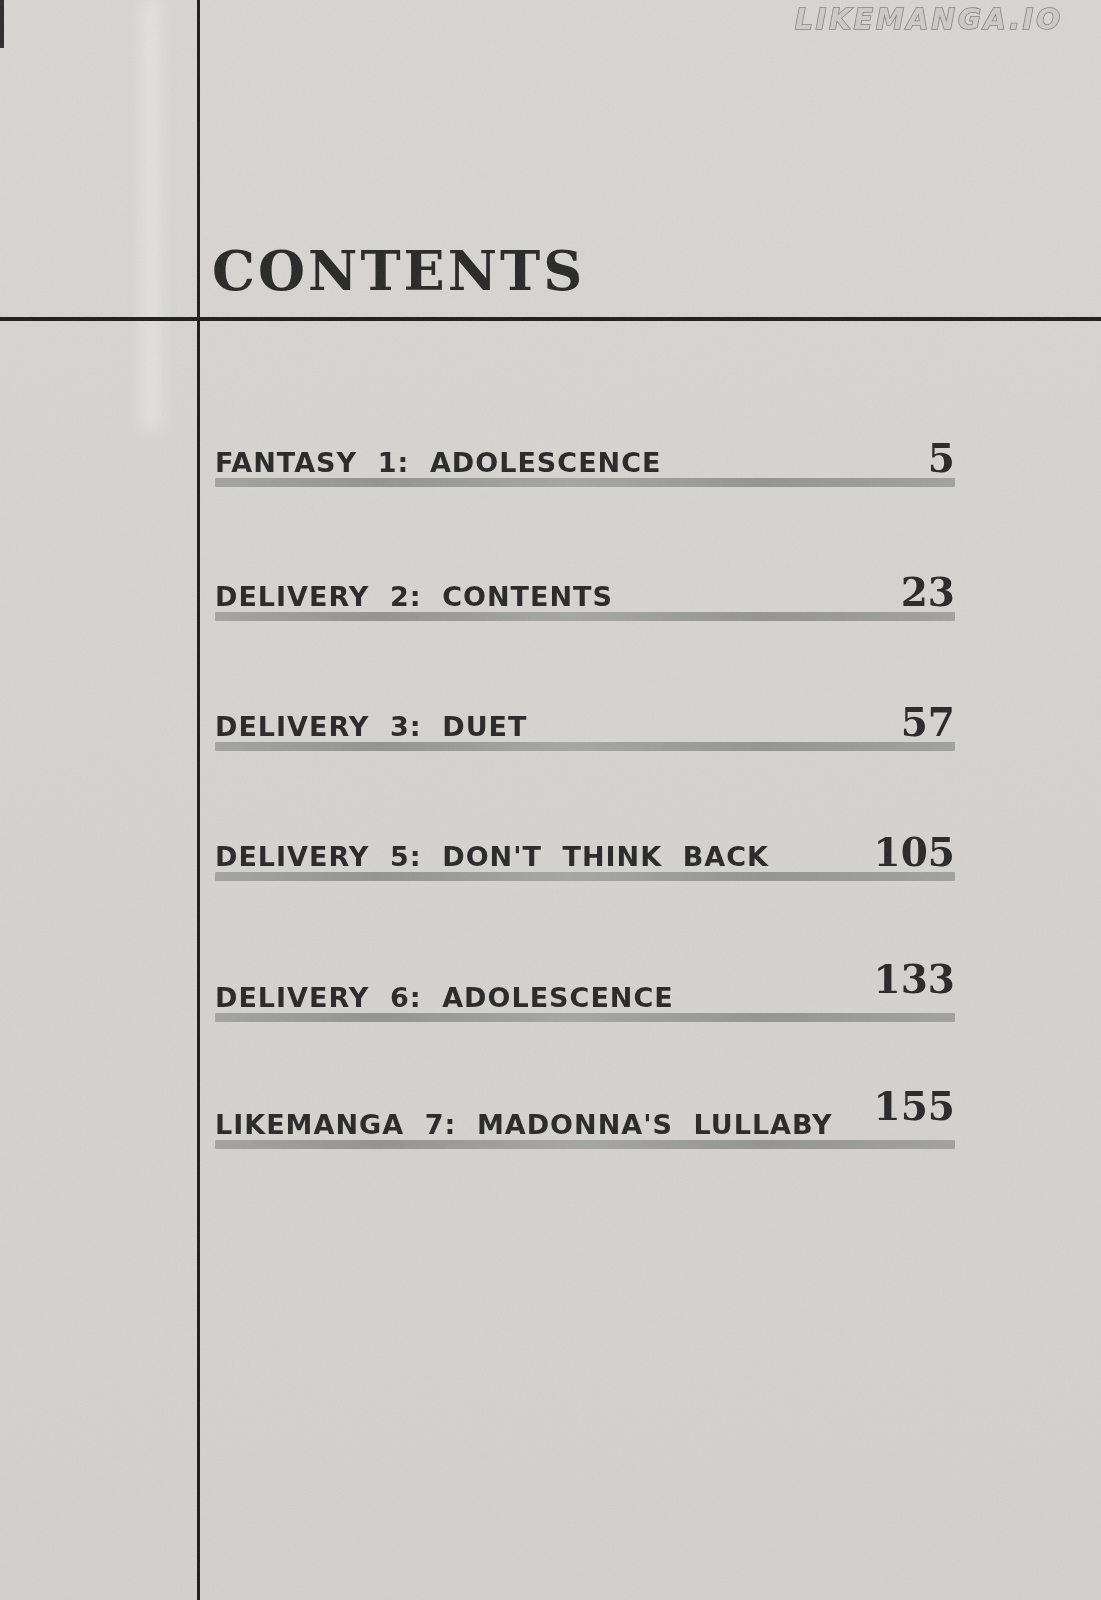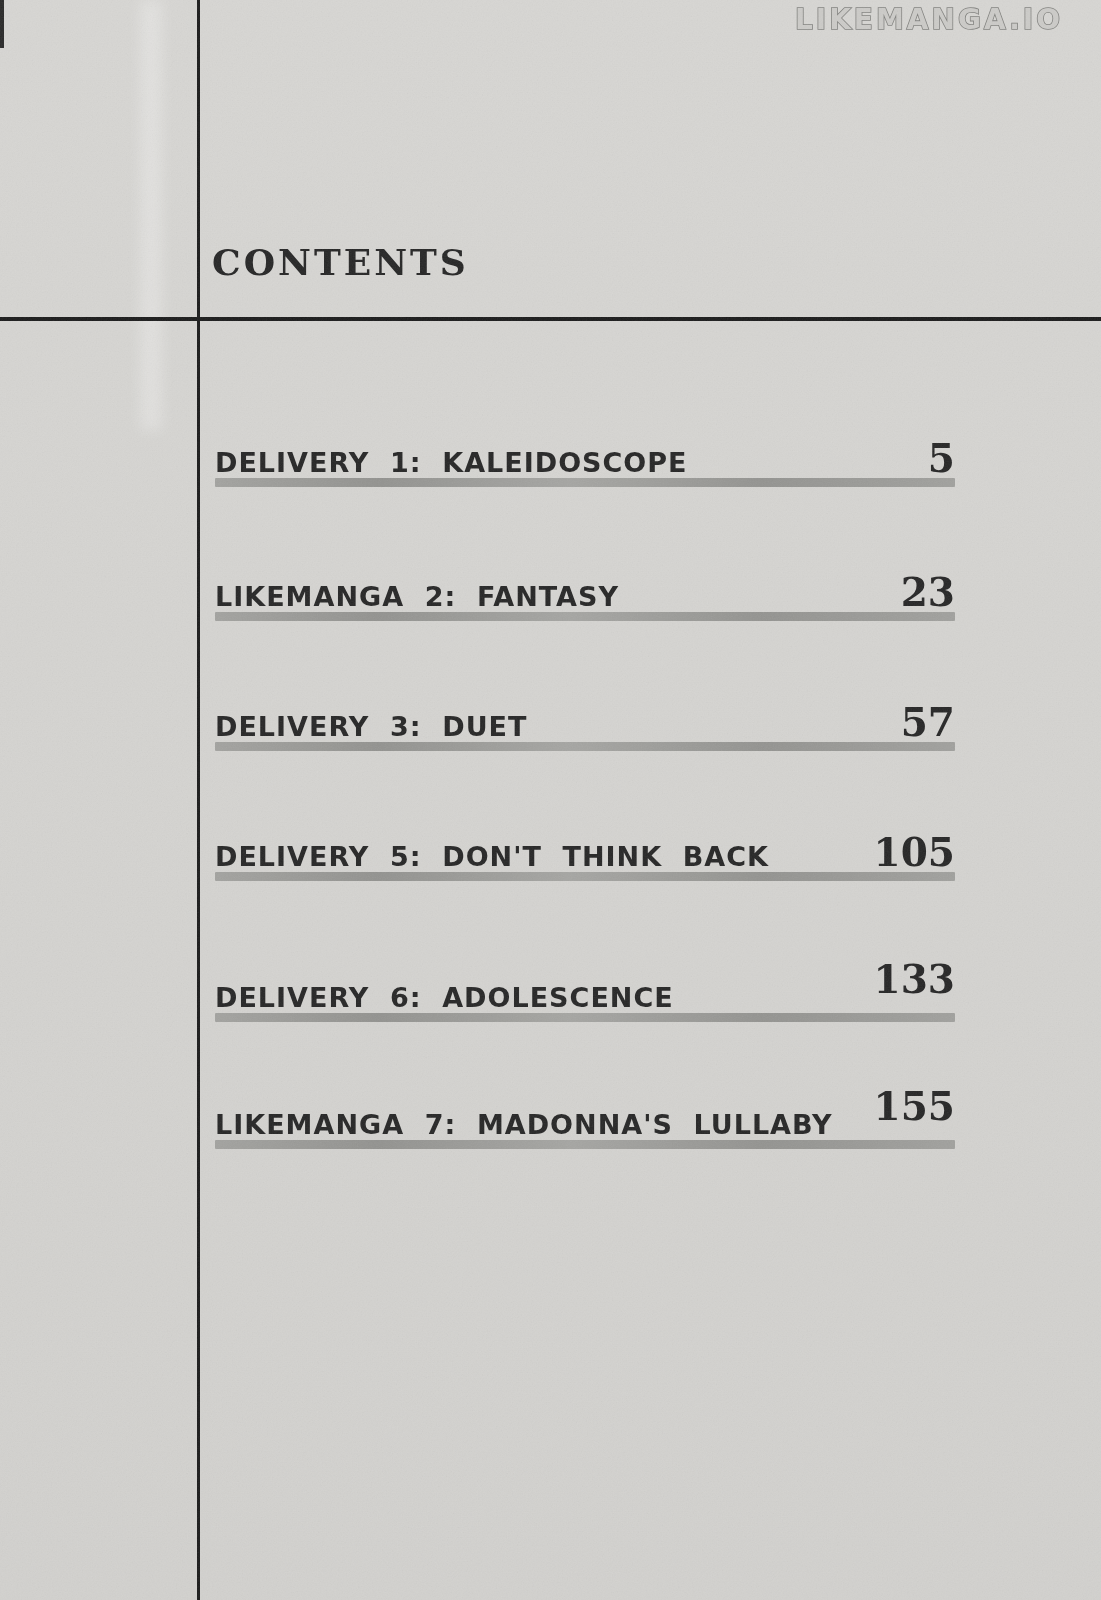--- a/index.html
+++ b/index.html
@@ -13,28 +13,28 @@
     background:linear-gradient(180deg,#d7d6d3 0%,var(--paper) 40%,#d2d1ce 100%);
     font-family:"DejaVu Sans",sans-serif;
   }
   .noise{position:absolute;left:0;top:0;width:1101px;height:1600px;opacity:.45;pointer-events:none;z-index:9;}
   .streak{position:absolute;left:140px;top:0;width:22px;height:430px;background:rgba(255,255,255,.28);filter:blur(7px);z-index:1;}
   .corner-mark{position:absolute;left:0;top:0;width:4px;height:48px;background:#2a2a2a;z-index:3;}
   .vline{position:absolute;left:197px;top:0;width:3px;height:1600px;background:var(--ink);z-index:2;}
   .hline{position:absolute;left:0;top:317px;width:1101px;height:4px;background:var(--ink);z-index:2;}
   .watermark{
     position:absolute;top:3px;right:38px;z-index:4;
-    font-family:"DejaVu Sans",sans-serif;font-weight:bold;
+    font-family:"DejaVu Sans",sans-serif;font-style:italic;font-weight:bold;
     font-size:28px;letter-spacing:3px;color:var(--wmfill);
     -webkit-text-stroke:1.6px var(--wmline);paint-order:stroke fill;
   }
   .page-title{
     position:absolute;left:212px;top:244px;z-index:3;
     font-family:"DejaVu Serif","Liberation Serif",serif;font-weight:bold;
-    font-size:36px;line-height:1;letter-spacing:3px;color:var(--text);
+    font-size:54px;line-height:1;letter-spacing:3px;color:var(--text);
   }
   .toc{position:absolute;left:0;top:0;width:1101px;height:1600px;z-index:3;}
   .toc-row{position:absolute;left:215px;width:740px;}
   .toc-row:nth-child(1){top:436px;}
   .toc-row:nth-child(2){top:570px;}
   .toc-row:nth-child(3){top:700px;}
   .toc-row:nth-child(4){top:830px;}
   .toc-row:nth-child(5){top:971px;}
   .toc-row:nth-child(6){top:1098px;}
   .toc-row:nth-child(7){top:1228px;}
@@ -67,29 +67,29 @@
   <div class="hline"></div>
 
   <div class="watermark">LIKEMANGA.IO</div>
 
   <div class="page-title">CONTENTS</div>
 
   <div class="toc">
 
     <div class="toc-row">
       <div class="toc-line">
-        <span class="toc-title">DELIVERY 1: KALEIDOSCOPE</span>
+        <span class="toc-title">FANTASY 1: ADOLESCENCE</span>
         <span class="toc-page">5</span>
       </div>
       <div class="toc-underline"></div>
     </div>
 
     <div class="toc-row">
       <div class="toc-line">
-        <span class="toc-title">LIKEMANGA 2: FANTASY</span>
+        <span class="toc-title">DELIVERY 2: CONTENTS</span>
         <span class="toc-page">23</span>
       </div>
       <div class="toc-underline"></div>
     </div>
 
     <div class="toc-row">
       <div class="toc-line">
         <span class="toc-title">DELIVERY 3: DUET</span>
         <span class="toc-page">57</span>
       </div>

